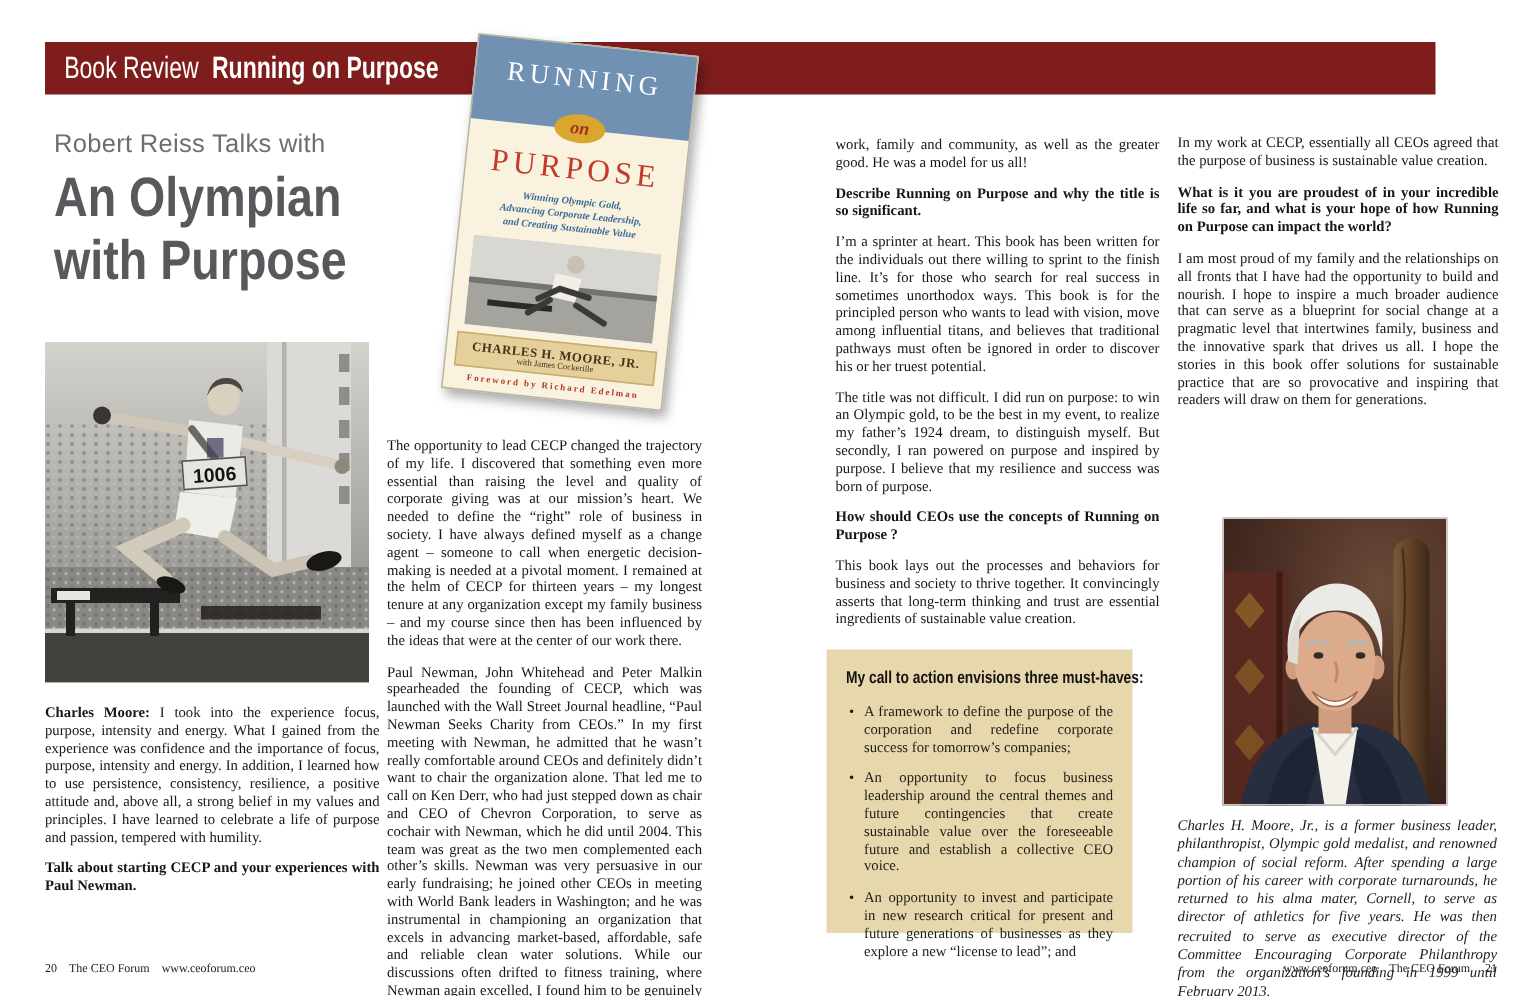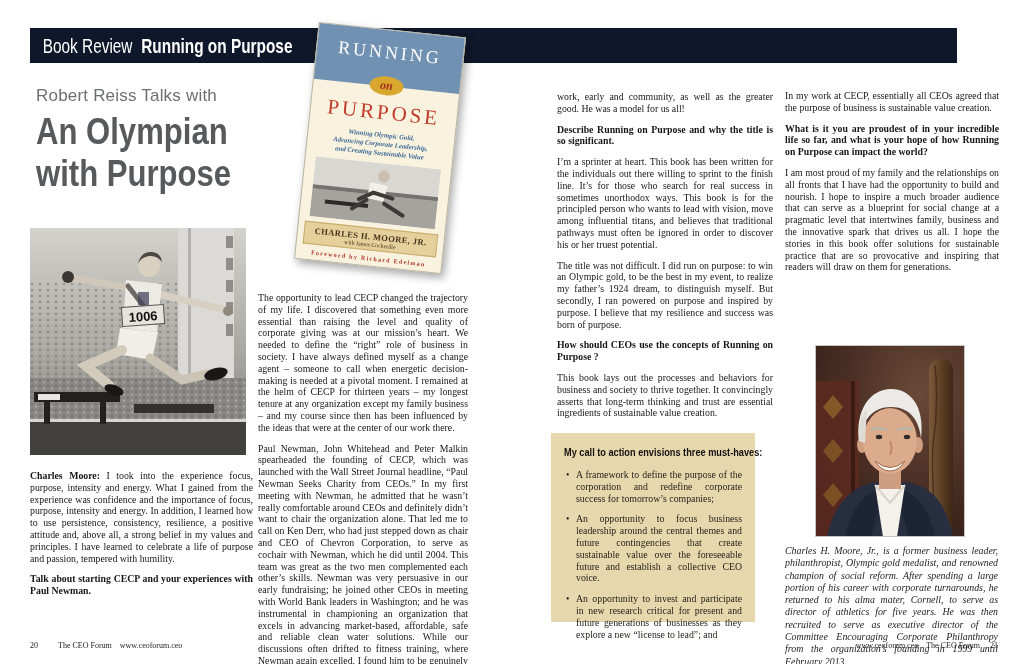--- a/index.html
+++ b/index.html
@@ -1,20 +1,20 @@
 <!DOCTYPE html>
 <html><head>
 <meta charset="utf-8">
 <style>
   html,body{margin:0;padding:0;background:#ffffff;}
   .spread{position:relative;width:1024px;height:664px;background:#ffffff;overflow:hidden;
           font-family:"Liberation Serif",serif;color:#1a1a1a;}
 
   
-  .banner{position:absolute;left:30px;top:28px;width:927px;height:35px;background:#0f172a;z-index:1;
+  .banner{position:absolute;left:30px;top:28px;width:927px;height:35px;background:#7f1d1d;z-index:1;
           display:flex;align-items:center;}
   .banner-inner{transform:scaleX(.75);transform-origin:0 50%;white-space:nowrap;
           font-family:"Liberation Sans",sans-serif;font-size:20.5px;color:#ffffff;padding-left:17px;}
   .banner-reg{font-weight:400;}
   .banner-bold{font-weight:700;margin-left:6px;}
 
   
   .headline{position:absolute;left:36px;top:86px;z-index:1;font-family:Liberation Sans, sans-serif;}
   .kicker{font-size:17px;color:#6d6e70;letter-spacing:.2px;margin-bottom:5px;}
   .title{font-size:37px;line-height:42px;font-weight:700;color:#58595c;
@@ -63,21 +63,21 @@
   .bullet{position:relative;padding-left:12px;text-align:justify;font-size:9.8px;line-height:11.8px;
         color:#201d16;margin-bottom:9px;}
   .bullet::before{content:"\2022";position:absolute;left:2px;top:0;}
 
   
   .caption{position:absolute;left:785px;top:545px;width:213px;font-style:italic;
         font-size:9.9px;line-height:12.3px;text-align:justify;color:#1c1c1c;}
   .footer{position:absolute;top:641px;font-size:8px;color:#222;}
   .footer .brand{font-weight:400;margin:0 8px;}
   .footer-left{left:30px;}
-  .footer-left .pg{margin-right:12px;}
+  .footer-left .pg{margin-right:0;}
   .footer-right{left:785px;width:213px;text-align:right;}
   .footer-right .pg{margin-left:2px;}
 </style>
 </head>
 <body>
 
 <div class="spread">
 
   <div class="banner">
     <div class="banner-inner">
@@ -186,21 +186,21 @@
     <p><strong>Charles Moore:</strong> <span>I took into the experience focus, purpose, intensity and energy. What I gained from the experience was confidence and the importance of focus, purpose, intensity and energy. In addition, I learned how to use persistence, consistency, resilience, a positive attitude and, above all, a strong belief in my values and principles. I have learned to celebrate a life of purpose and passion, tempered with humility.</span></p>
     <p class="q">Talk about starting CECP and your experiences with Paul Newman.</p>
   </div>
 
   <div class="col col2">
     <p>The opportunity to lead CECP changed the trajectory of my life. I discovered that something even more essential than raising the level and quality of corporate giving was at our mission’s heart. We needed to define the “right” role of business in society. I have always defined myself as a change agent – someone to call when energetic decision-making is needed at a pivotal moment. I remained at the helm of CECP for thirteen years – my longest tenure at any organization except my family business – and my course since then has been influenced by the ideas that were at the center of our work there.</p>
     <p>Paul Newman, John Whitehead and Peter Malkin spearheaded the founding of CECP, which was launched with the Wall Street Journal headline, “Paul Newman Seeks Charity from CEOs.” In my first meeting with Newman, he admitted that he wasn’t really comfortable around CEOs and definitely didn’t want to chair the organization alone. That led me to call on Ken Derr, who had just stepped down as chair and CEO of Chevron Corporation, to serve as cochair with Newman, which he did until 2004. This team was great as the two men complemented each other’s skills. Newman was very persuasive in our early fundraising; he joined other CEOs in meeting with World Bank leaders in Washington; and he was instrumental in championing an organization that excels in advancing market-based, affordable, safe and reliable clean water solutions. While our discussions often drifted to fitness training, where Newman again excelled, I found him to be genuinely humble with a firm belief in</p>
   </div>
 
   <div class="col col3">
-    <p>work, early and community, as well as the greater good. He was a model for us all!</p>
+    <p>work, family and community, as well as the greater good. He was a model for us all!</p>
     <p class="q">Describe Running on Purpose and why the title is so significant.</p>
     <p>I’m a sprinter at heart. This book has been written for the individuals out there willing to sprint to the finish line. It’s for those who search for real success in sometimes unorthodox ways. This book is for the principled person who wants to lead with vision, move among influential titans, and believes that traditional pathways must often be ignored in order to discover his or her truest potential.</p>
     <p>The title was not difficult. I did run on purpose: to win an Olympic gold, to be the best in my event, to realize my father’s 1924 dream, to distinguish myself. But secondly, I ran powered on purpose and inspired by purpose. I believe that my resilience and success was born of purpose.</p>
     <p class="q">How should CEOs use the concepts of Running on Purpose ?</p>
     <p>This book lays out the processes and behaviors for business and society to thrive together. It convincingly asserts that long-term thinking and trust are essential ingredients of sustainable value creation.</p>
   </div>
 
   <div class="callout">
     <div class="callout-heading">My call to action envisions three must-haves:</div>
     <div class="bullet"><span>A framework to define the purpose of the corporation and redefine corporate success for tomorrow’s companies;</span></div>

